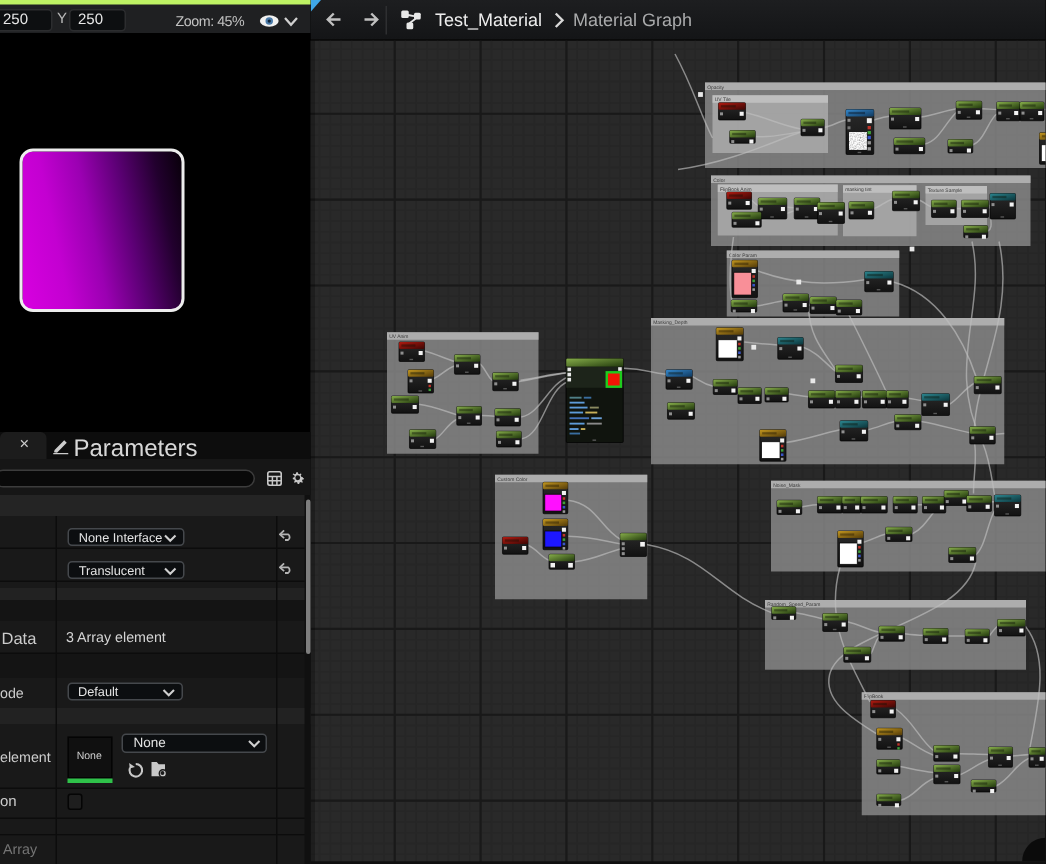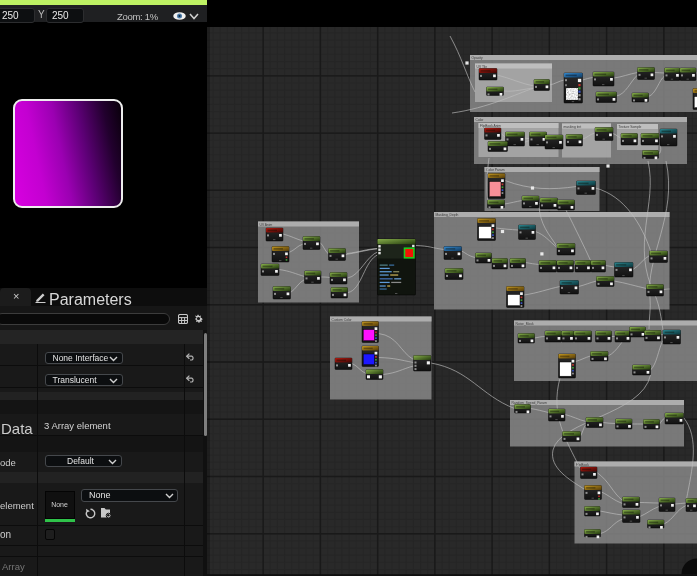--- a/index.html
+++ b/index.html
@@ -885,28 +885,49 @@
 </g>
 <rect x="530.9" y="186.4" width="3.2" height="3.2" fill="#e8e8e8"></rect>
 <rect x="606.4" y="164.4" width="3.2" height="3.2" fill="#e8e8e8"></rect>
 <rect x="500.9" y="229.9" width="3.2" height="3.2" fill="#e8e8e8"></rect>
 <rect x="540.3" y="252.3" width="3.2" height="3.2" fill="#e8e8e8"></rect>
 <rect x="465.4" y="61.4" width="3.2" height="3.2" fill="#e8e8e8"></rect>
 <rect x="207" y="574.2" width="490" height="1.8" fill="#101010"></rect>
 <path d="M697,558.5 A15.5,15.5 0 0 0 681.5,574.2 L697,574.2 Z" fill="#0b0b0b"></path>
 </svg>
 
+<div class="abs" style="left:207px;top:0;width:490px;height:27px;background:linear-gradient(#1d1e20,#141517);border-bottom:1px solid #0a0a0a;box-sizing:border-box">
+  <svg class="abs" style="left:0;top:0" width="10" height="10">
+        <path d="M0,0 L7,0 L0,8 Z" fill="#3fa7e8"></path>
+      </svg>
+  <svg class="abs" style="left:9px;top:6px" width="48" height="14" viewBox="0 0 48 14">
+    <path d="M11,7 H3 M6.5,3 L2.5,7 L6.5,11" stroke="#c0c0c0" stroke-width="1.6" fill="none"></path>
+    <path d="M27,7 H35 M31.5,3 L35.5,7 L31.5,11" stroke="#c0c0c0" stroke-width="1.6" fill="none"></path>
+  </svg>
+  <div class="abs" style="left:50px;top:4px;width:1px;height:19px;background:#2e2f31"></div>
+  <svg class="abs" style="left:60px;top:6px" width="15" height="15" viewBox="0 0 15 15">
+    <rect x="0.5" y="1" width="5" height="5" rx="1" fill="#e8e8e8"></rect>
+    <rect x="9" y="2.5" width="4.5" height="4.5" rx="1" fill="#e8e8e8"></rect>
+    <rect x="4" y="9" width="4.5" height="4.5" rx="1" fill="#e8e8e8"></rect>
+    <path d="M5,4 L9,4.8 M6,9.5 L10,6.5" stroke="#e8e8e8" stroke-width="1.2"></path>
+  </svg>
+  <div class="abs" style="left:83px;top:6px;font-size:12px;color:#ededed">Test_Material</div>
+  <svg class="abs" style="left:162px;top:8px" width="8" height="11" viewBox="0 0 8 11">
+        <path d="M1.5,1 L6,5.5 L1.5,10" stroke="#d8d8d8" stroke-width="1.6" fill="none"></path>
+      </svg>
+  <div class="abs" style="left:175px;top:6px;font-size:12px;color:#aaabac">Material Graph</div>
+</div>
 
 <div class="abs" style="left:0;top:0;width:207px;height:576px;background:#000">
 
-<div class="abs" style="left:0;top:0;width:207px;height:22px;background:#1f2022;border-top:5px solid #bef264;box-sizing:border-box">
+<div class="abs" style="left:0;top:0;width:207px;height:22px;background:#1f2022;border-top:3px solid #bef264;box-sizing:border-box">
   <div class="abs" style="left:-8px;top:3px;width:43px;height:15px;background:#0d0f11;border:1px solid #2c2d2f;border-radius:3px;box-sizing:border-box;color:#e8e8e8;font-size:10px;line-height:13px;padding-left:9px">250</div>
   <div class="abs" style="left:38px;top:4px;color:#b8b8b8;font-size:10px">Y</div>
   <div class="abs" style="left:46px;top:3px;width:38px;height:15px;background:#0d0f11;border:1px solid #2c2d2f;border-radius:3px;box-sizing:border-box;color:#e8e8e8;font-size:10px;line-height:13px;padding-left:5px">250</div>
-  <div class="abs" style="left:117px;top:5.5px;color:#c2c2c2;font-size:9.5px;letter-spacing:-0.3px">Zoom: 1%</div>
+  <div class="abs" style="left:117px;top:5.5px;color:#c2c2c2;font-size:9.5px;letter-spacing:-0.3px">Zoom: 45%</div>
   <svg class="abs" style="left:172px;top:6px" width="15" height="10" viewBox="0 0 17 12">
     <ellipse cx="8.5" cy="6" rx="7.5" ry="4.6" fill="#f0f0f0"></ellipse>
     <circle cx="8.5" cy="6" r="3" fill="#4a7aa8"></circle>
     <circle cx="8.5" cy="6" r="1.3" fill="#10263c"></circle>
   </svg>
   <svg class="abs" style="left:189px;top:8px" width="10" height="7" viewBox="0 0 10 7">
           <path d="M1,1 L5,5.5 L9,1" stroke="#d0d0d0" stroke-width="1.5" fill="none"></path>
         </svg>
 </div>
 
@@ -933,21 +954,21 @@
   </svg>
 </div>
 
 <div class="abs" style="left:0;top:330px;width:207px;height:246px;background:#141414"></div>
 <div class="abs" style="left:0;top:330px;width:207px;height:13.5px;background:#242424"></div>
 <div class="abs" style="left:0;top:343.5px;width:207px;height:22px;background:#191919;border-bottom:1px solid #0c0c0c;box-sizing:border-box"></div>
 <div class="abs" style="left:0;top:365.5px;width:207px;height:22px;background:#191919;border-bottom:1px solid #0c0c0c;box-sizing:border-box"></div>
 <div class="abs" style="left:0;top:387.5px;width:207px;height:4px;background:#191919"></div>
 <div class="abs" style="left:0;top:391.5px;width:207px;height:8px;background:#222222"></div>
 <div class="abs" style="left:0;top:414px;width:207px;height:22px;background:#191919;border-bottom:1px solid #0c0c0c;box-sizing:border-box"></div>
-<div class="abs" style="left:1px;top:419.5px;color:#cccccc;font-size:15px">Data</div>
+<div class="abs" style="left:1px;top:419.5px;color:#cccccc;font-size:11px">Data</div>
 <div class="abs" style="left:44px;top:419.5px;color:#d4d4d4;font-size:9.5px">3 Array element</div>
 <div class="abs" style="left:0;top:452px;width:207px;height:22px;background:#191919;border-bottom:1px solid #0c0c0c;box-sizing:border-box"></div>
 <div class="abs" style="left:0;top:456.5px;color:#cccccc;font-size:9.5px">ode</div>
 <div class="abs" style="left:0;top:472px;width:207px;height:11px;background:#222222"></div>
 <div class="abs" style="left:0;top:483px;width:207px;height:43px;background:#191919;border-bottom:1px solid #0c0c0c;box-sizing:border-box"></div>
 <div class="abs" style="left:0;top:500px;color:#cccccc;font-size:9.5px">element</div>
 <div class="abs" style="left:44.5px;top:491px;width:30px;height:28px;background:#101010;border:1px solid #040404;box-sizing:border-box"></div>
 <div class="abs" style="left:44.5px;top:491px;width:30px;height:28px;color:#d0d0d0;font-size:7px;text-align:center;line-height:28px">None</div>
 <div class="abs" style="left:44.5px;top:519px;width:30px;height:2.5px;background:#2fc24a"></div>
 <div class="abs" style="left:81px;top:489px;width:97px;height:13px;background:#0c0e10;border:1px solid #45484c;border-radius:3px;box-sizing:border-box;color:#e4e4e4;font-size:9px;line-height:11px;padding-left:7px">None</div>
@@ -970,21 +991,21 @@
 <div class="abs" style="left:0;top:557px;width:207px;height:19px;background:#191919"></div>
 <div class="abs" style="left:2px;top:560.5px;color:#757575;font-size:9.5px">Array</div>
 <div class="abs" style="left:44.5px;top:352px;width:78px;height:12px;background:#0c0e10;border:1px solid #45484c;border-radius:3px;box-sizing:border-box;color:#e4e4e4;font-size:8.5px;line-height:10px;padding-left:7px">None Interface</div>
       <svg class="abs" style="left:108.5px;top:355.5px" width="9" height="6" viewBox="0 0 9 6">
         <path d="M1,1 L4.5,4.5 L8,1" stroke="#d0d0d0" stroke-width="1.4" fill="none"></path>
       </svg>
 <div class="abs" style="left:44.5px;top:374px;width:78px;height:12px;background:#0c0e10;border:1px solid #45484c;border-radius:3px;box-sizing:border-box;color:#e4e4e4;font-size:8.5px;line-height:10px;padding-left:7px">Translucent</div>
       <svg class="abs" style="left:108.5px;top:377.5px" width="9" height="6" viewBox="0 0 9 6">
         <path d="M1,1 L4.5,4.5 L8,1" stroke="#d0d0d0" stroke-width="1.4" fill="none"></path>
       </svg>
-<div class="abs" style="left:45px;top:455px;width:77px;height:12px;background:#0c0e10;border:1px solid #45484c;border-radius:3px;box-sizing:border-box;color:#e4e4e4;font-size:8.5px;line-height:10px;padding-left:21px">Default</div>
+<div class="abs" style="left:45px;top:455px;width:77px;height:12px;background:#0c0e10;border:1px solid #45484c;border-radius:3px;box-sizing:border-box;color:#e4e4e4;font-size:8.5px;line-height:10px;padding-left:6px">Default</div>
       <svg class="abs" style="left:108px;top:458.5px" width="9" height="6" viewBox="0 0 9 6">
         <path d="M1,1 L4.5,4.5 L8,1" stroke="#d0d0d0" stroke-width="1.4" fill="none"></path>
       </svg>
 <svg class="abs" style="left:185.5px;top:353px" width="9" height="8" viewBox="0 0 9 8">
         <path d="M1.2,3.2 H6 A2.2,2.2 0 0 1 6,7 H4" stroke="#b4b4b4" stroke-width="1.2" fill="none"></path>
         <path d="M3.4,0.6 L0.6,3.2 L3.4,5.8" stroke="#b4b4b4" stroke-width="1.2" fill="none"></path>
       </svg>
 <svg class="abs" style="left:185.5px;top:375px" width="9" height="8" viewBox="0 0 9 8">
         <path d="M1.2,3.2 H6 A2.2,2.2 0 0 1 6,7 H4" stroke="#b4b4b4" stroke-width="1.2" fill="none"></path>
         <path d="M3.4,0.6 L0.6,3.2 L3.4,5.8" stroke="#b4b4b4" stroke-width="1.2" fill="none"></path>

